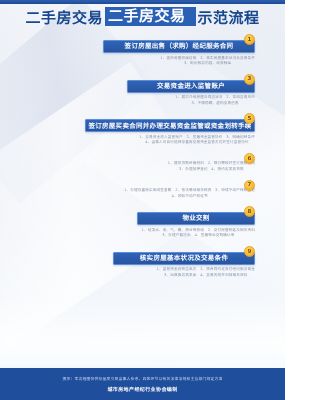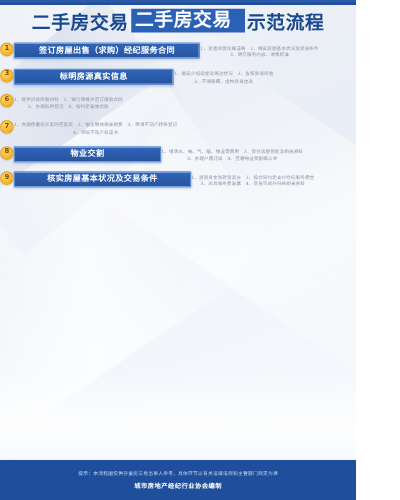--- a/index.html
+++ b/index.html
@@ -66,21 +66,21 @@
     padding:1px 10px 2px 3px; margin:0 2px;
     display:inline-block; line-height:1.1;
   }
 
   
   .flow {
     position:absolute; left:0; top:34px; width:285px; z-index:4;
   }
   .step {
     position:relative; width:255px;
-    display:flex; flex-direction:row; align-items:flex-start;
+    display:flex; flex-direction:column; align-items:flex-end;
     margin-bottom:7px;
   }
   .badge {
     position:relative; z-index:3;
     width:11px; height:11px; border-radius:50%;
     background:radial-gradient(circle at 38% 32%, #ffd95e 0%, #f7b733 62%, #e09b1c 100%);
     border:0.5px solid #e8a72a;
     margin-bottom:-5px;
     display:flex; align-items:center; justify-content:center;
     box-shadow:0 0.5px 1px rgba(120,80,0,0.25);
@@ -158,25 +158,37 @@
         <div class="sub">
           <div>1、查验房屋权属证明　2、核实房屋基本状况及交易条件</div>
           <div>3、明示服务内容、收费标准</div>
         </div>
       </div>
       <div class="step">
         <div class="badge">
           <em>3</em>
         </div>
         <div class="bar" style="width: 128px;">
-          <b>标明房源真实信息</b>
+          <b>交易资金进入监管账户</b>
         </div>
         <div class="sub">
           <div>1、据实介绍房屋及周边状况　2、告知交易风险</div>
           <div>3、不得隐瞒、虚构交易信息</div>
+        </div>
+      </div>
+      <div class="step">
+        <div class="badge">
+          <em>5</em>
+        </div>
+        <div class="bar" style="width: 170px;">
+          <b>签订房屋买卖合同并办理交易资金监管或资金划转手续</b>
+        </div>
+        <div class="sub">
+          <div>1、交易资金进入监管账户　2、签署资金监管协议　3、明确划转条件</div>
+          <div>4、当事人可自行选择存量房交易资金监管方式并签订监管协议</div>
         </div>
       </div>
       <div class="step">
         <div class="badge">
           <em>6</em>
         </div>
         <div class="sub">
           <div>1、提供贷款所需材料　2、银行审核并签订借款合同</div>
           <div>3、办理抵押登记　4、按约定发放贷款</div>
         </div>

